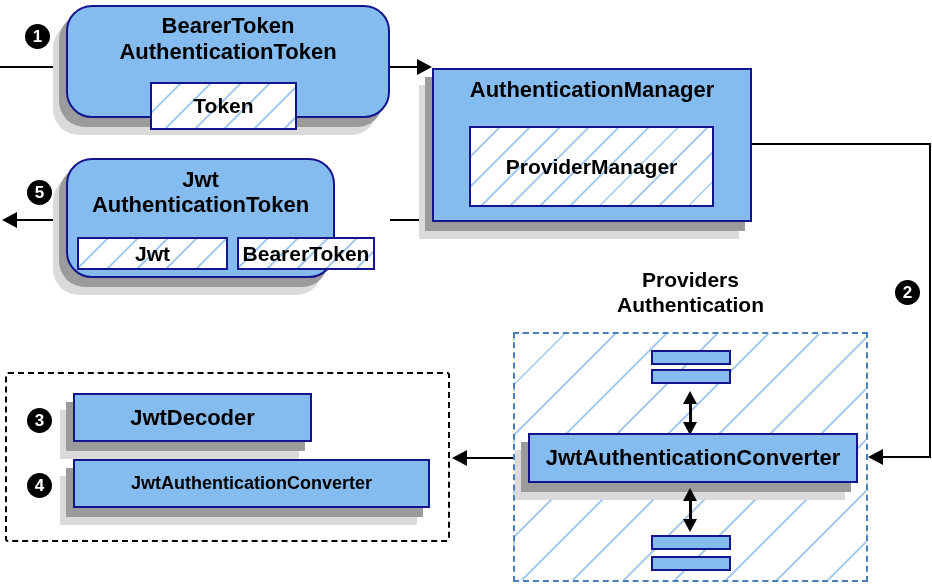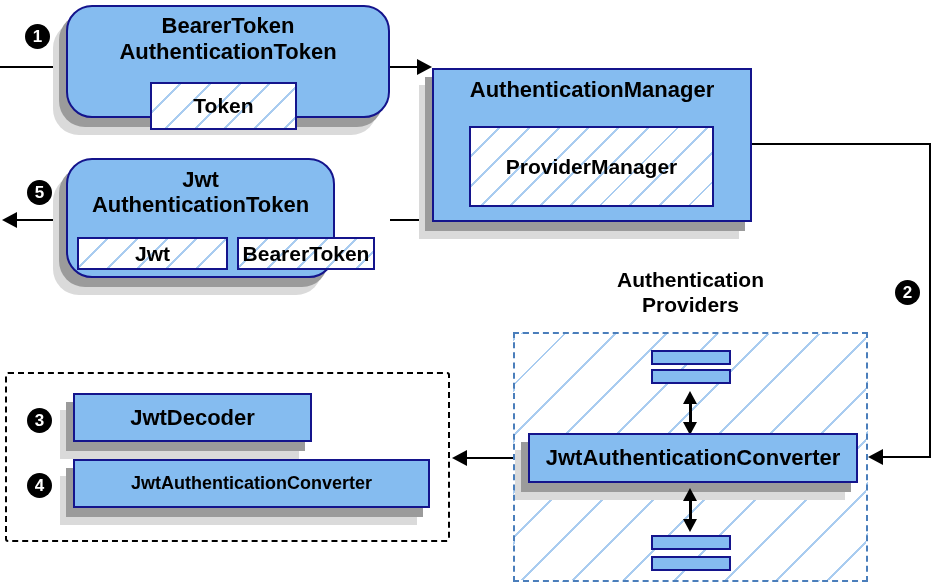--- a/index.html
+++ b/index.html
@@ -110,22 +110,22 @@
     </div>
     <div class="slot" style="left:9px;top:77px;width:151px;height:33px;">
       <span>Jwt</span>
     </div>
     <div class="slot" style="left:169px;top:77px;width:138px;height:33px;">
       <span>BearerToken</span>
     </div>
   </div>
 
   <div class="group-heading" style="left:513px;top:267px;width:355px;">
+    <span style="display:block;">Providers</span>
     <span style="display:block;">Authentication</span>
-    <span style="display:block;">Providers</span>
   </div>
 
   <div class="providers-box" style="left:513px;top:332px;width:355px;height:250px;"></div>
 
   <div class="mini" style="left:651px;top:350px;"></div>
   <div class="mini" style="left:651px;top:369px;"></div>
 
   <div class="arr-u" style="left:683px;top:391px;"></div>
   <div class="vline3" style="left:689px;top:402px;height:22px;"></div>
   <div class="arr-d" style="left:683px;top:422px;"></div>

